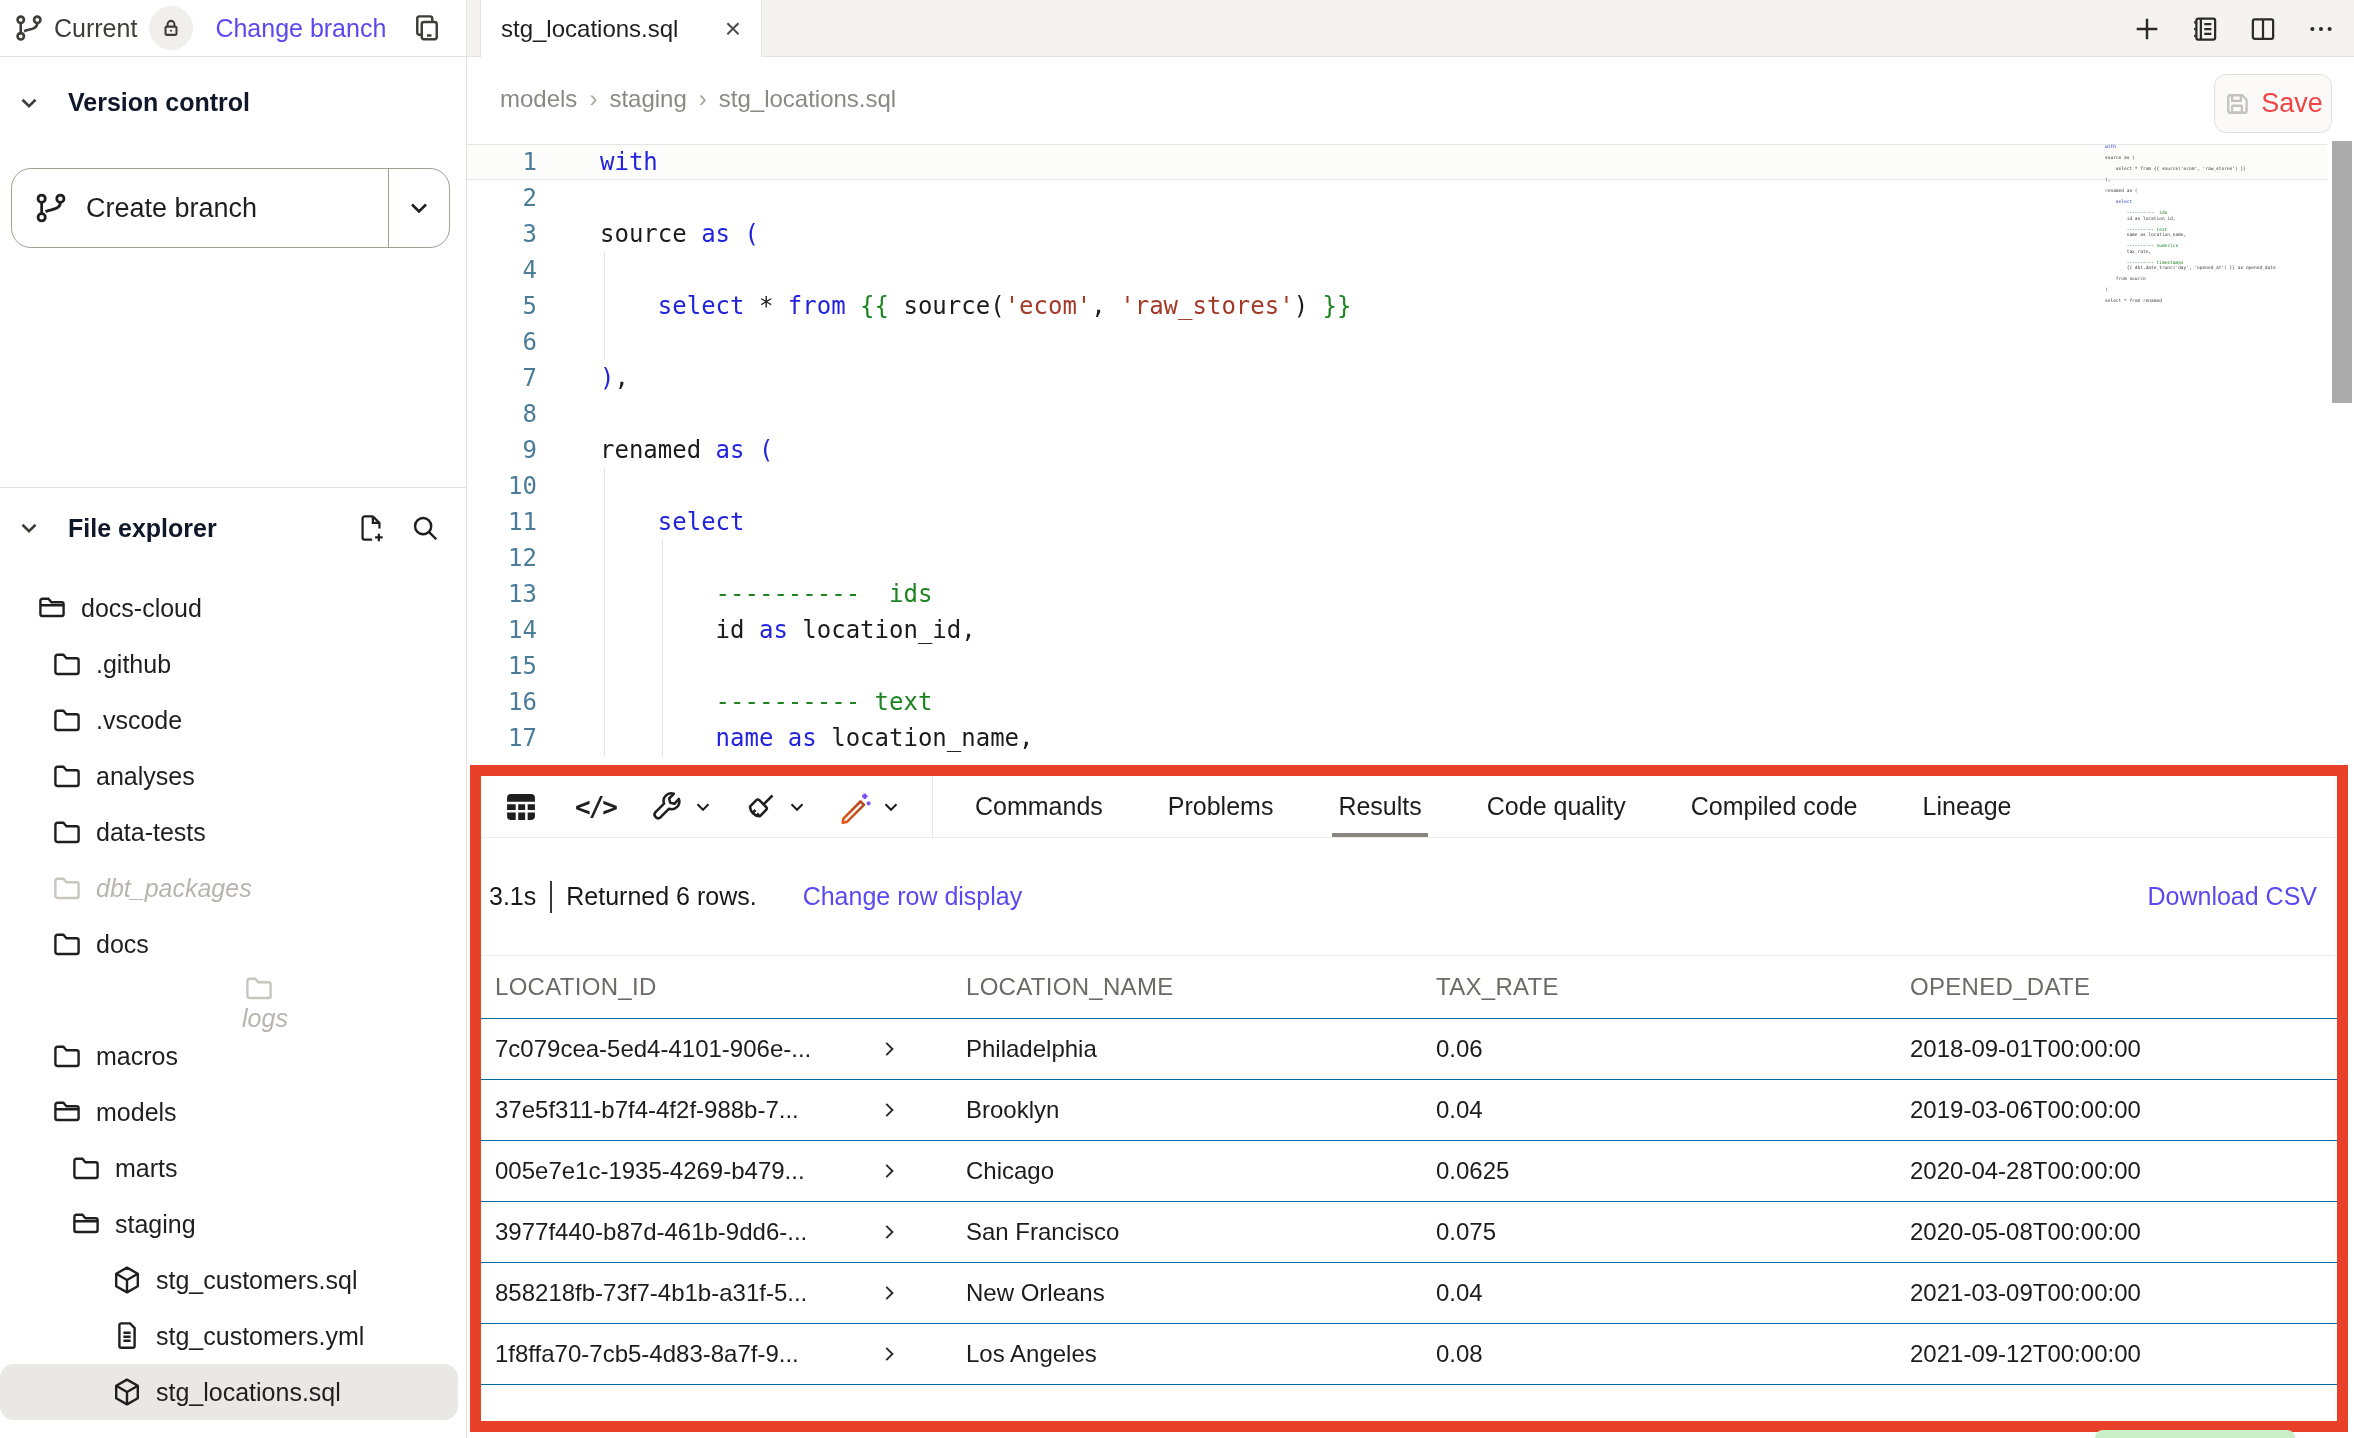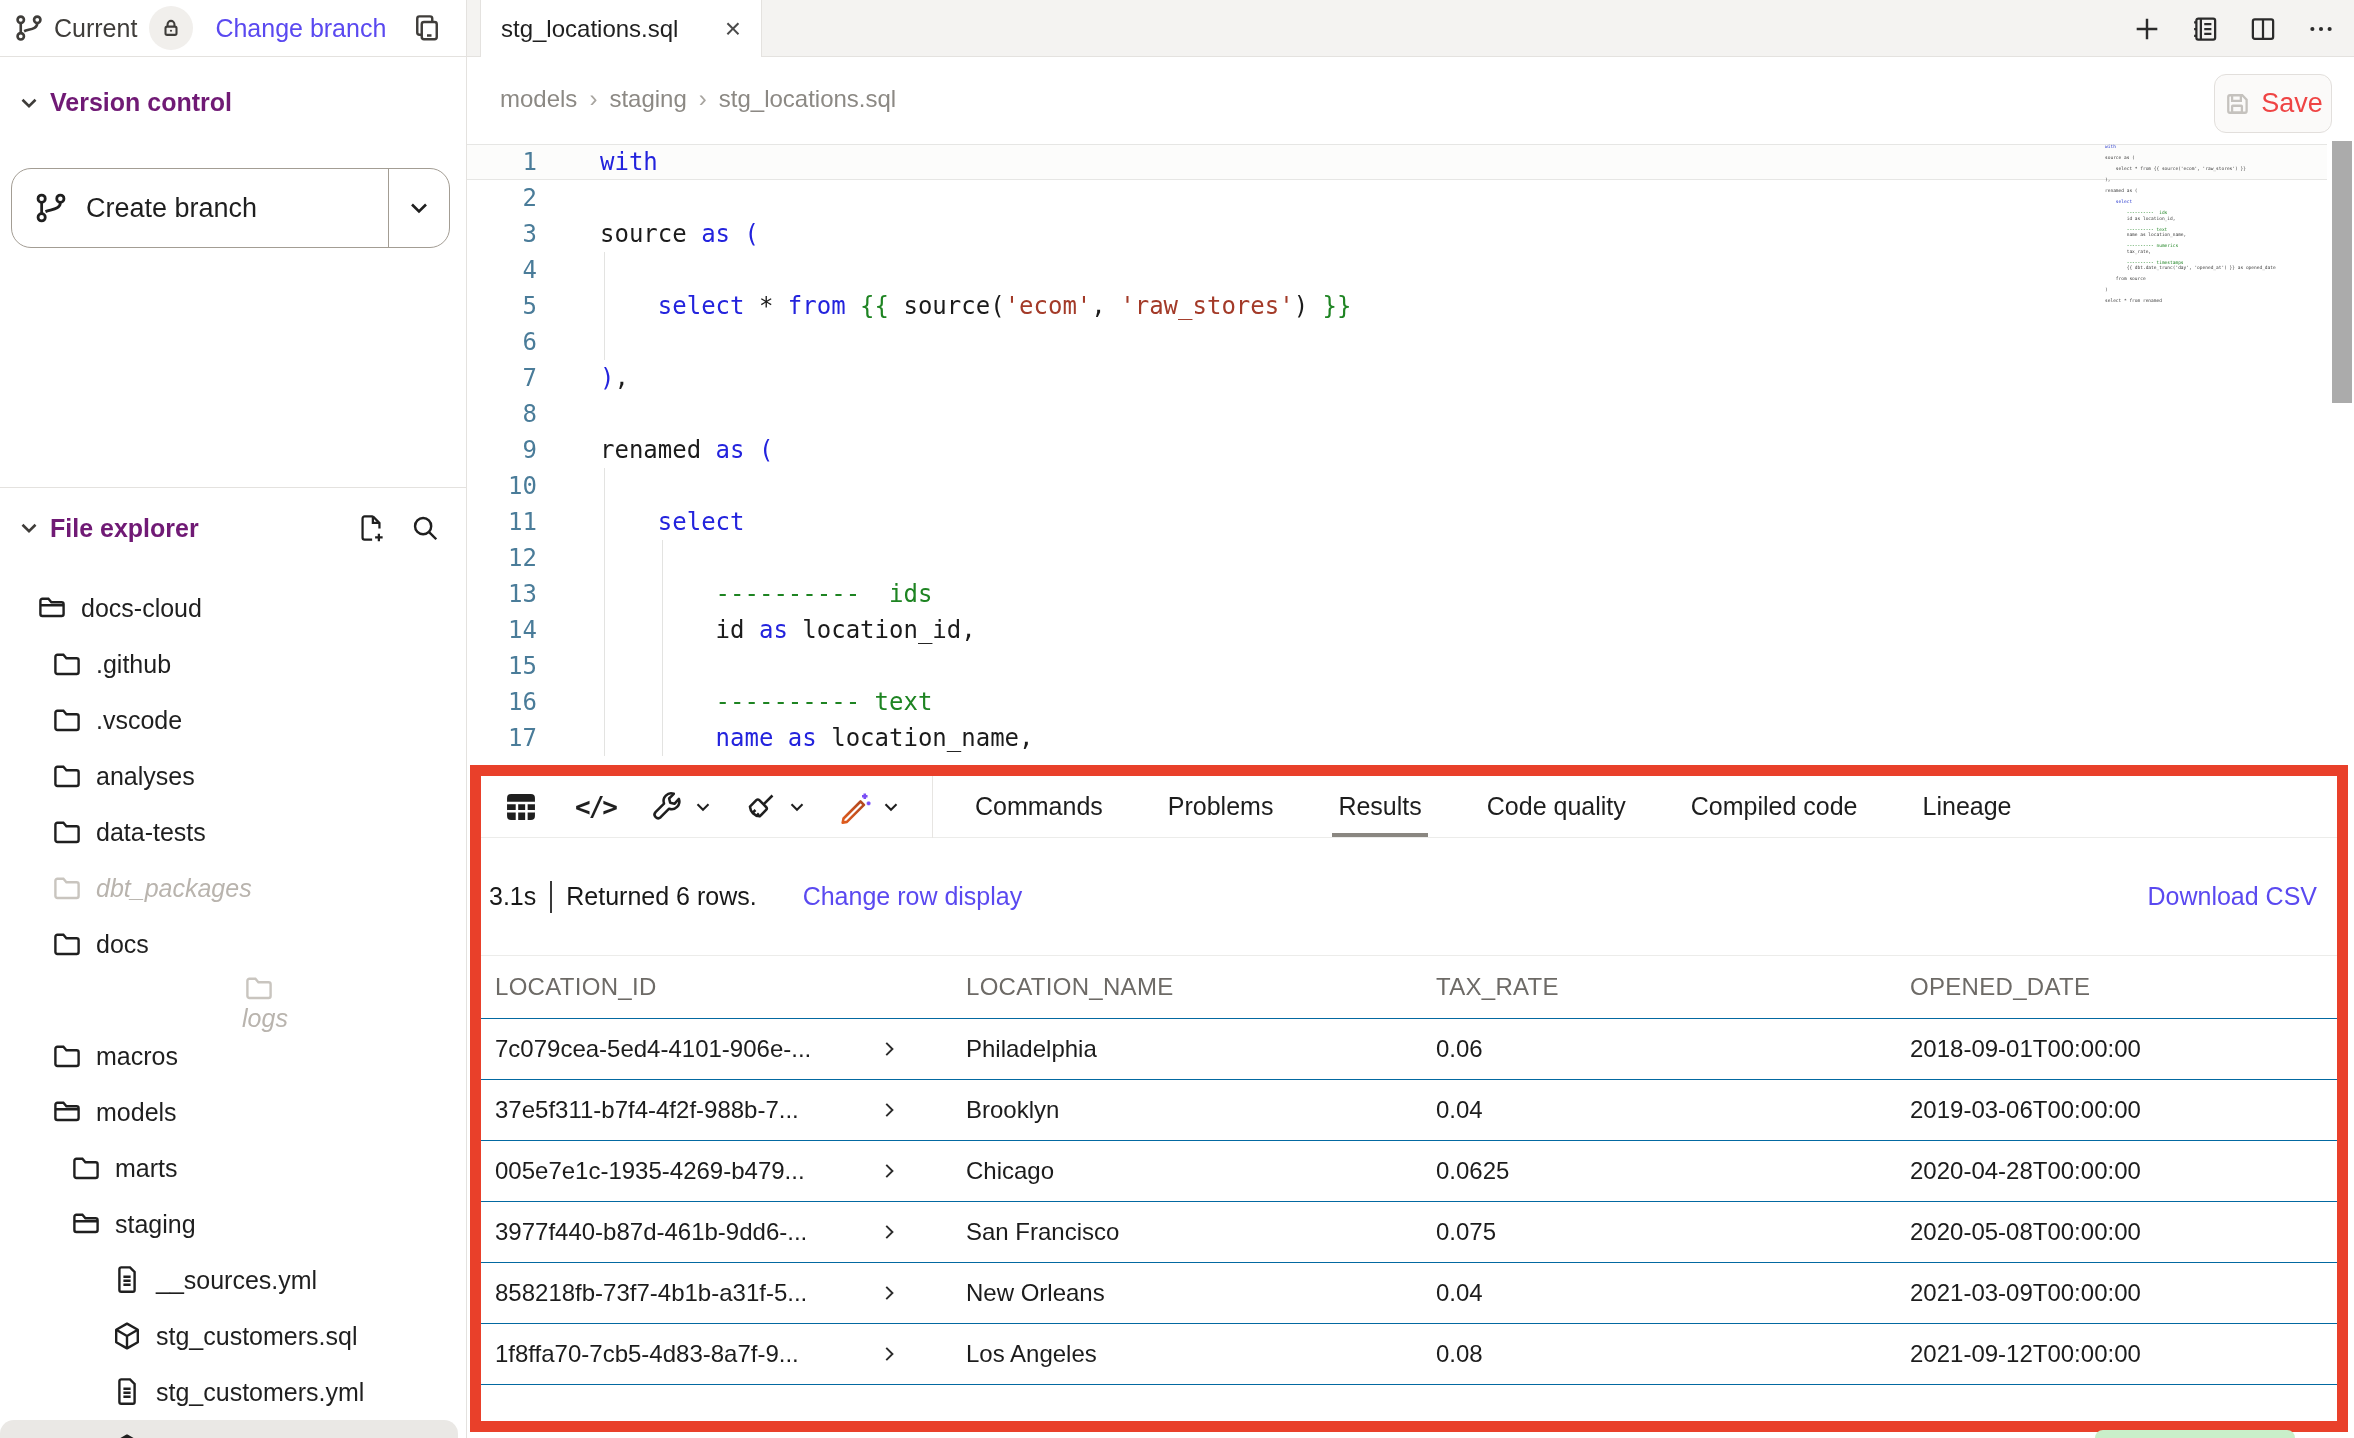--- a/index.html
+++ b/index.html
@@ -13,21 +13,21 @@
   .sb-top{position:absolute;left:0;top:0;width:100%;height:57px;border-bottom:1px solid #e4e2df;
           display:flex;align-items:center;box-sizing:border-box;padding-left:14px;}
   .sb-top .cur-label{font-size:25px;color:#3f3d3a;margin-left:10px;}
   .lock-circle{width:44px;height:44px;border-radius:50%;background:#f1efec;display:flex;
                align-items:center;justify-content:center;margin-left:12px;}
   .link{color:#5a49f0;font-weight:500;cursor:pointer;}
   .sb-top .change-branch{font-size:25px;margin-left:22px;}
   .sb-top .copy-ic{margin-left:26px;}
 
   .sec-head{display:flex;align-items:center;padding-left:16px;}
-  .sec-title{font-size:25px;font-weight:700;color:#701a75;margin-left:8px;}
+  .sec-title{font-size:25px;font-weight:700;color:#0f172a;margin-left:26px;}
   .vc-head{position:absolute;left:0;top:88px;width:100%;}
   .split-btn{position:absolute;left:11px;top:168px;width:439px;height:80px;border:1px solid #a39d94;
              border-radius:20px;display:flex;align-items:center;box-sizing:border-box;background:#fff;cursor:pointer;}
   .split-btn .sb-label{font-size:27px;font-weight:400;margin-left:18px;}
   .split-btn .sb-div{width:1px;height:100%;background:#a39d94;margin-left:auto;}
   .split-btn .sb-caret{width:60px;display:flex;align-items:center;justify-content:center;}
   .split-btn .branch-ic{margin-left:22px;}
 
   .fe-sec{position:absolute;left:0;top:487px;width:100%;border-top:1px solid #e4e2df;}
   .fe-head{height:80px;display:flex;align-items:center;}
@@ -268,29 +268,20 @@
           <div class="file-item" style="padding-left: 70px;">
             <span>
               <svg width="32" height="32" viewBox="0 0 16 16" fill="none" stroke="#1f1f1f" stroke-width="1.2">
                 <path d="M2.2 4.4 a1 1 0 0 1 1 -1 h3 l1.5 1.7 h5.1 a1 1 0 0 1 1 1 v0.5 H2.2 z M2.2 6.6 v4.4 a1 1 0 0 0 1 1 h9.6 a1 1 0 0 0 1 -1 V6.6"></path>
               </svg>
             </span>
             <span class="fi-name">staging</span>
           </div>
           <div class="file-item" style="padding-left: 111px;">
             <span>
-              <svg width="32" height="32" viewBox="0 0 16 16" fill="none" stroke="#1f1f1f" stroke-width="1.2">
-                <path d="M4.2 2.6 a0.9 0.9 0 0 1 0.9 -0.9 h4.4 l2.3 2.3 v9 a0.9 0.9 0 0 1 -0.9 0.9 H5.1 a0.9 0.9 0 0 1 -0.9 -0.9 z"></path>
-                <path d="M6.2 6.4 h3.6 M6.2 8.4 h3.6 M6.2 10.4 h3.6"></path>
-              </svg>
-            </span>
-            <span class="fi-name">__sources.yml</span>
-          </div>
-          <div class="file-item" style="padding-left: 111px;">
-            <span>
               <svg width="32" height="32" viewBox="0 0 16 16" fill="none" stroke="#1f1f1f" stroke-width="1.2" stroke-linejoin="round">
                 <path d="M8 1.8 L13.4 4.9 V11.1 L8 14.2 L2.6 11.1 V4.9 Z"></path>
                 <path d="M2.6 4.9 L8 8 L13.4 4.9 M8 8 V14.2"></path>
               </svg>
             </span>
             <span class="fi-name">stg_customers.sql</span>
           </div>
           <div class="file-item" style="padding-left: 111px;">
             <span>
               <svg width="32" height="32" viewBox="0 0 16 16" fill="none" stroke="#1f1f1f" stroke-width="1.2">

